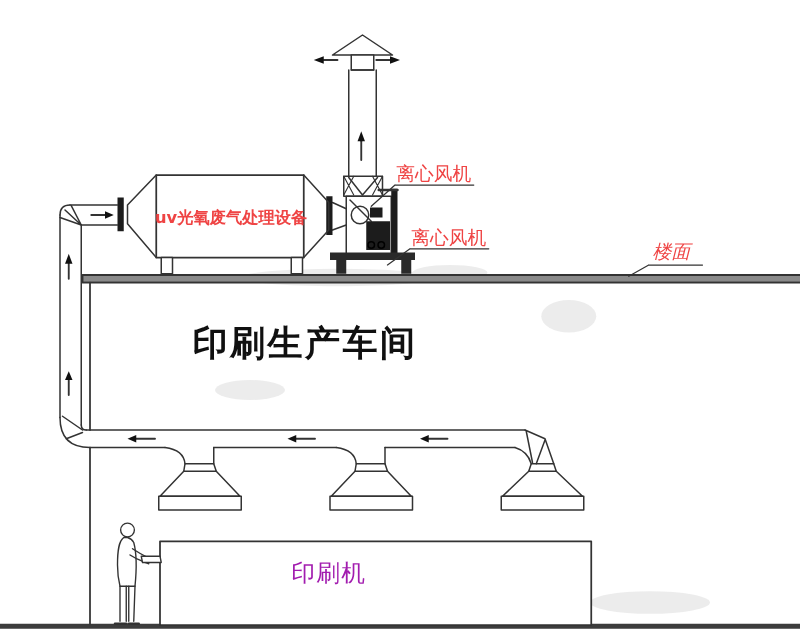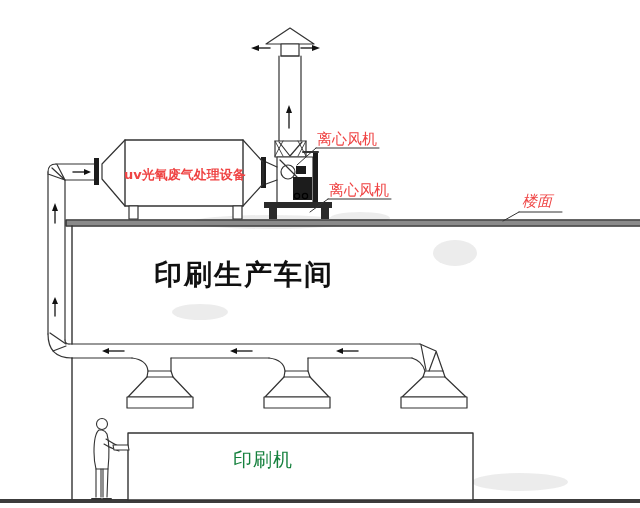--- a/index.html
+++ b/index.html
@@ -7,21 +7,21 @@
     position:relative;width:640px;height:508px;background:#ffffff;overflow:hidden;
     font-family:"DejaVu Sans","Liberation Sans",sans-serif;
   }
   .stage svg{position:absolute;left:0;top:0;}
   .label{position:absolute;color:#ef4444;white-space:nowrap;line-height:1;}
   .label-uv{left:124px;top:168px;width:120px;text-align:center;font-size:13px;font-weight:bold;letter-spacing:0;}
   .label-fan{left:317px;top:132px;font-size:15px;}
   .label-bracket{left:329px;top:183px;font-size:15px;}
   .label-floor{left:522px;top:194px;font-size:15px;font-style:italic;}
   .label-workshop{left:154px;top:261px;font-size:28px;font-weight:600;letter-spacing:2px;color:#101010;}
-  .label-machine{left:233px;top:450px;font-size:19px;letter-spacing:1px;color:#15803d;}
+  .label-machine{left:233px;top:450px;font-size:19px;letter-spacing:1px;color:#a21caf;}
 </style>
 </head>
 <body>
 
 <div class="stage">
 
   <svg width="640" height="508" viewBox="0 0 640 508">
     <g stroke="#333333" stroke-width="1.2" fill="none" stroke-linecap="round" stroke-linejoin="round">
 
       <g stroke="none" fill="#c9c9c9" opacity="0.35">

